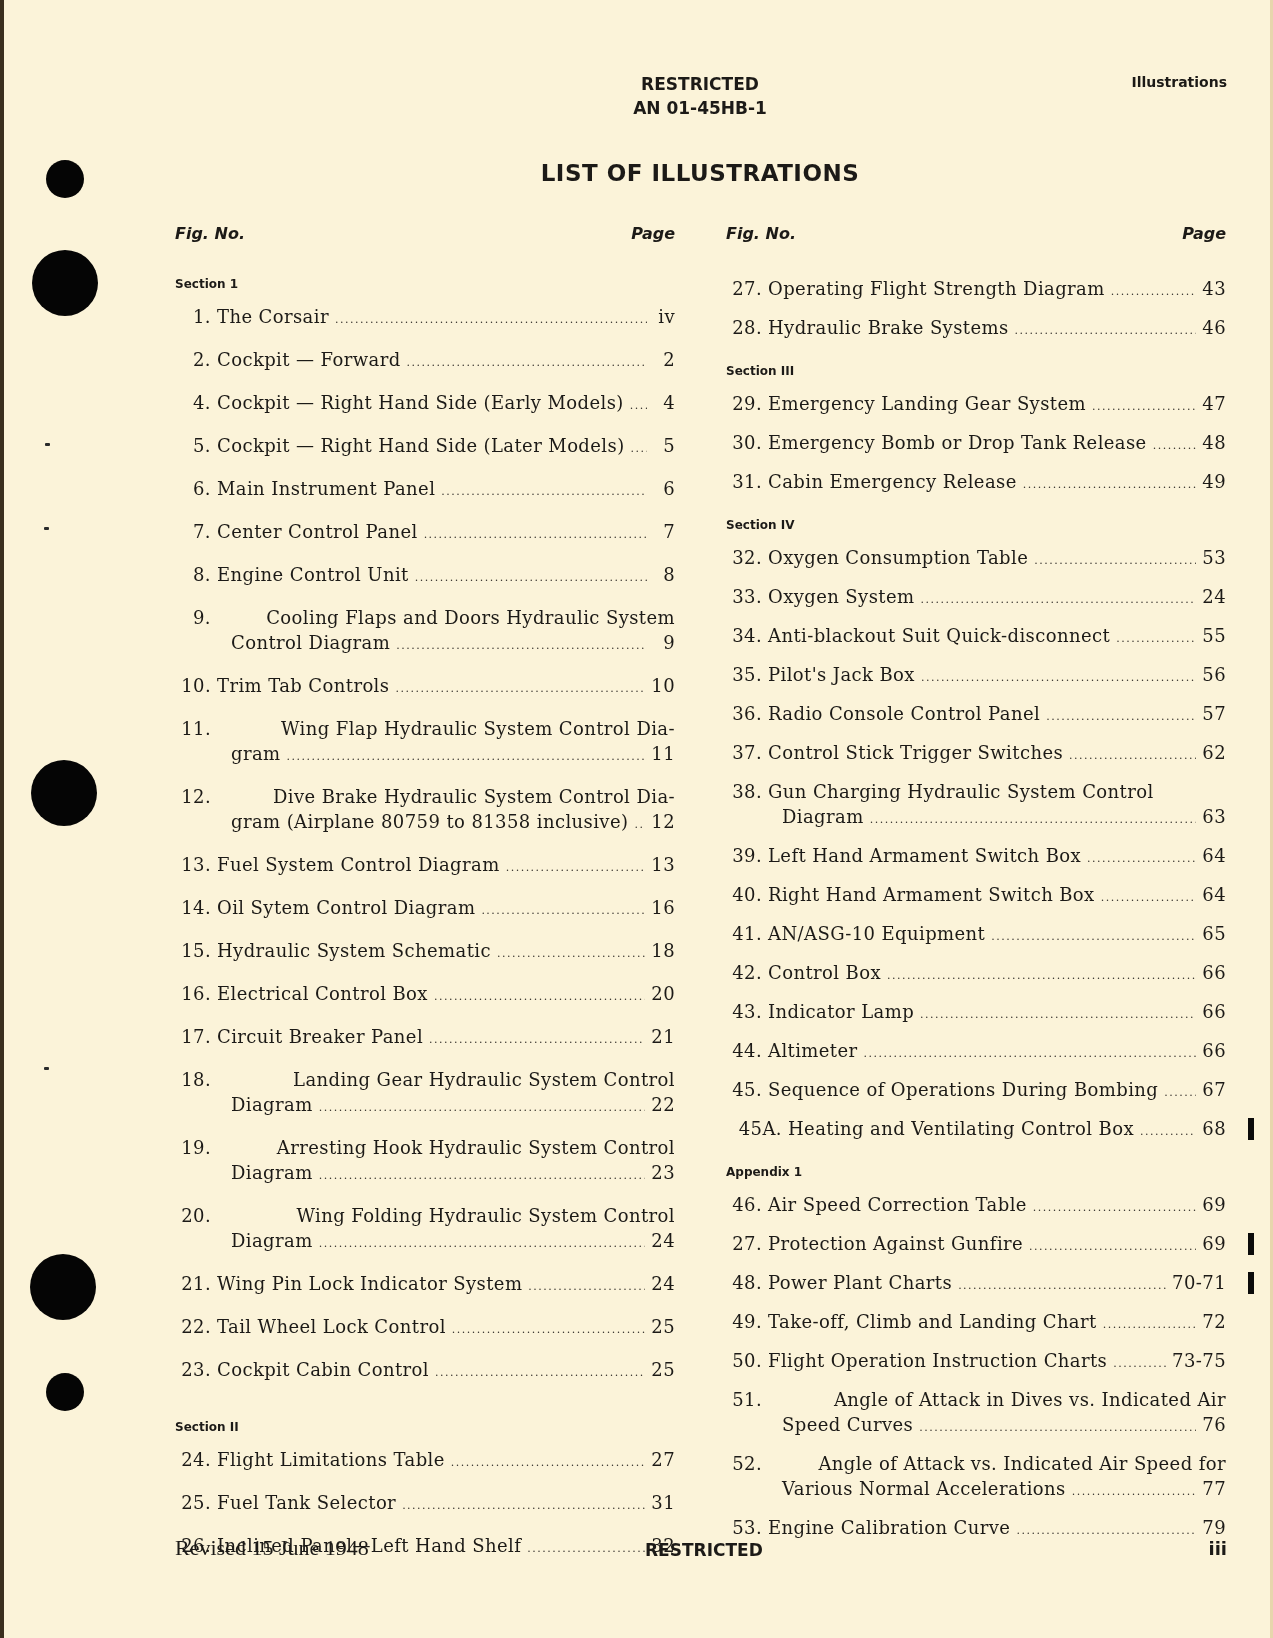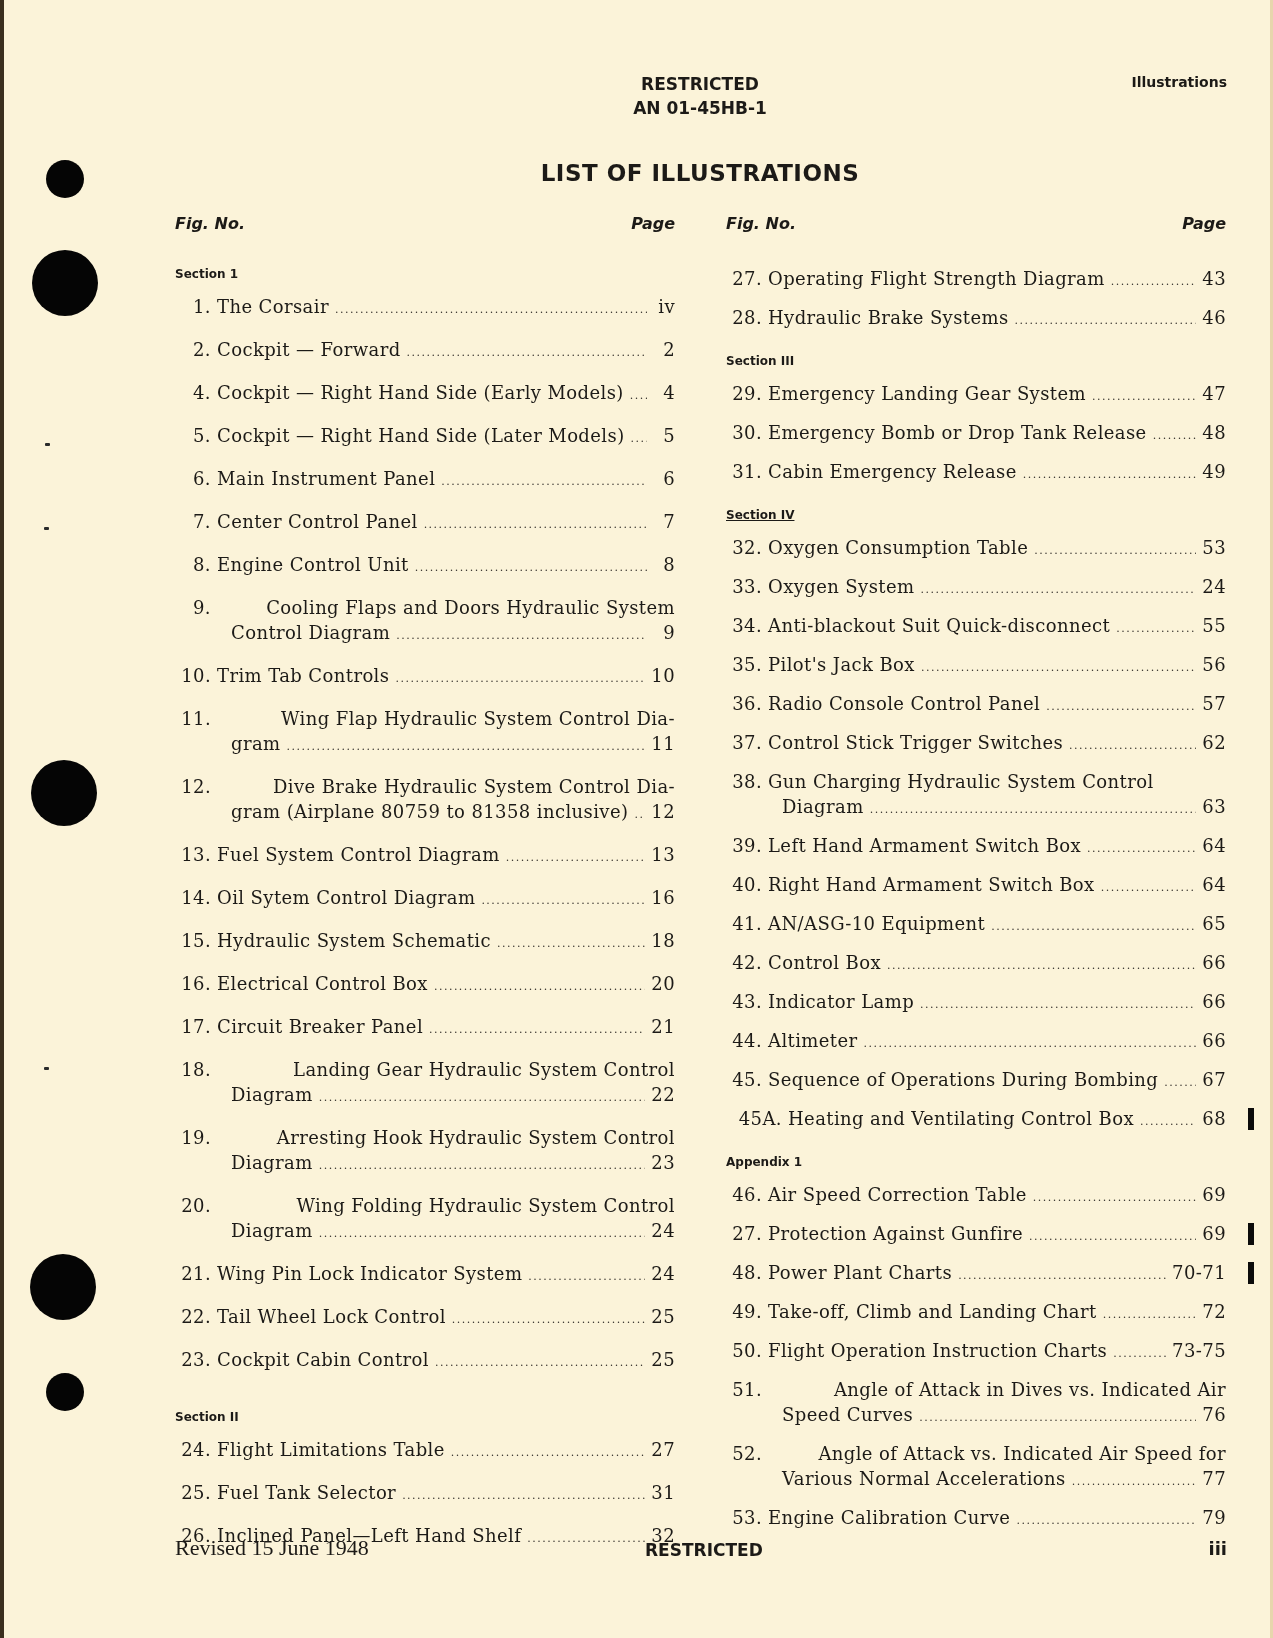--- a/index.html
+++ b/index.html
@@ -12,21 +12,21 @@
   .page-edge { position: absolute; left: 0; top: 0; width: 4px; height: 1638px; background: #3a2e1e; }
   .page-edge-right { position: absolute; right: 0; top: 0; width: 3px; height: 1638px; background: #e7d6ad; }
   .hole { position: absolute; background: #050505; border-radius: 50%; }
   .speck { position: absolute; background: #2a2a2a; border-radius: 1px; }
 
   .sans-bold { font-family: "DejaVu Sans", "Liberation Sans", sans-serif; font-weight: bold; }
   .hdr-center { position: absolute; left: 570px; width: 260px; top: 72px; text-align: center; font-size: 17px; line-height: 24px; }
   .hdr-right { position: absolute; right: 46px; top: 74px; font-size: 14px; }
   .title { position: absolute; left: 0; width: 1400px; top: 160px; text-align: center; font-size: 23px; letter-spacing: 0.5px; }
 
-  .col { position: absolute; top: 214px; }
+  .col { position: absolute; top: 224px; }
   .col-left { left: 175px; width: 500px; }
   .col-right { left: 726px; width: 500px; }
 
   .colhead { position: relative; height: 22px; font-size: 16px; font-style: italic; }
   .colhead .fig { position: absolute; left: 0; top: 0; }
   .colhead .pg { position: absolute; right: 0; top: 0; }
 
   .sec { font-size: 12px; height: 24px; line-height: 24px; }
   .entry { position: relative; font-size: 18px; line-height: 25px; letter-spacing: 0.4px; }
   .entry .row { display: flex; align-items: baseline; }
@@ -340,21 +340,21 @@
         </div>
       </div>
       <div class="entry" style="margin-bottom: 11px;">
         <div class="row">
           <span class="num">31.</span>
           <span class="txt">Cabin Emergency Release</span>
           <span class="dots">........................................................................................................................................................................................................</span>
           <span class="pgn">49</span>
         </div>
       </div>
-      <div class="sec sans-bold" style="margin-top: 16px; margin-bottom: 8px; text-decoration: underline;">Section IV</div>
+      <div class="sec sans-bold" style="margin-top: 16px; margin-bottom: 8px;">Section IV</div>
       <div class="entry" style="margin-bottom: 11px;">
         <div class="row">
           <span class="num">32.</span>
           <span class="txt">Oxygen Consumption Table</span>
           <span class="dots">........................................................................................................................................................................................................</span>
           <span class="pgn">53</span>
         </div>
       </div>
       <div class="entry" style="margin-bottom: 11px;">
         <div class="row">

